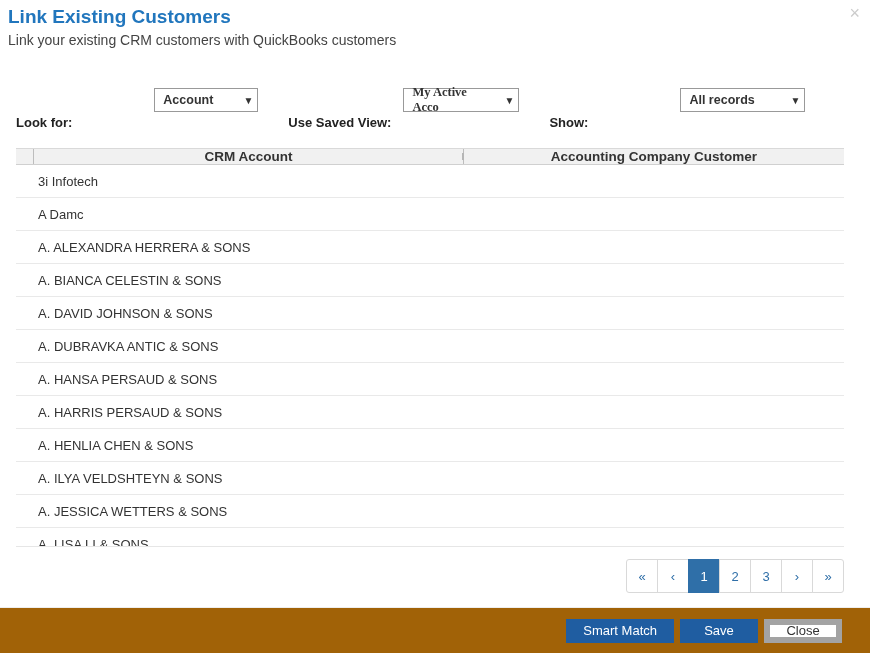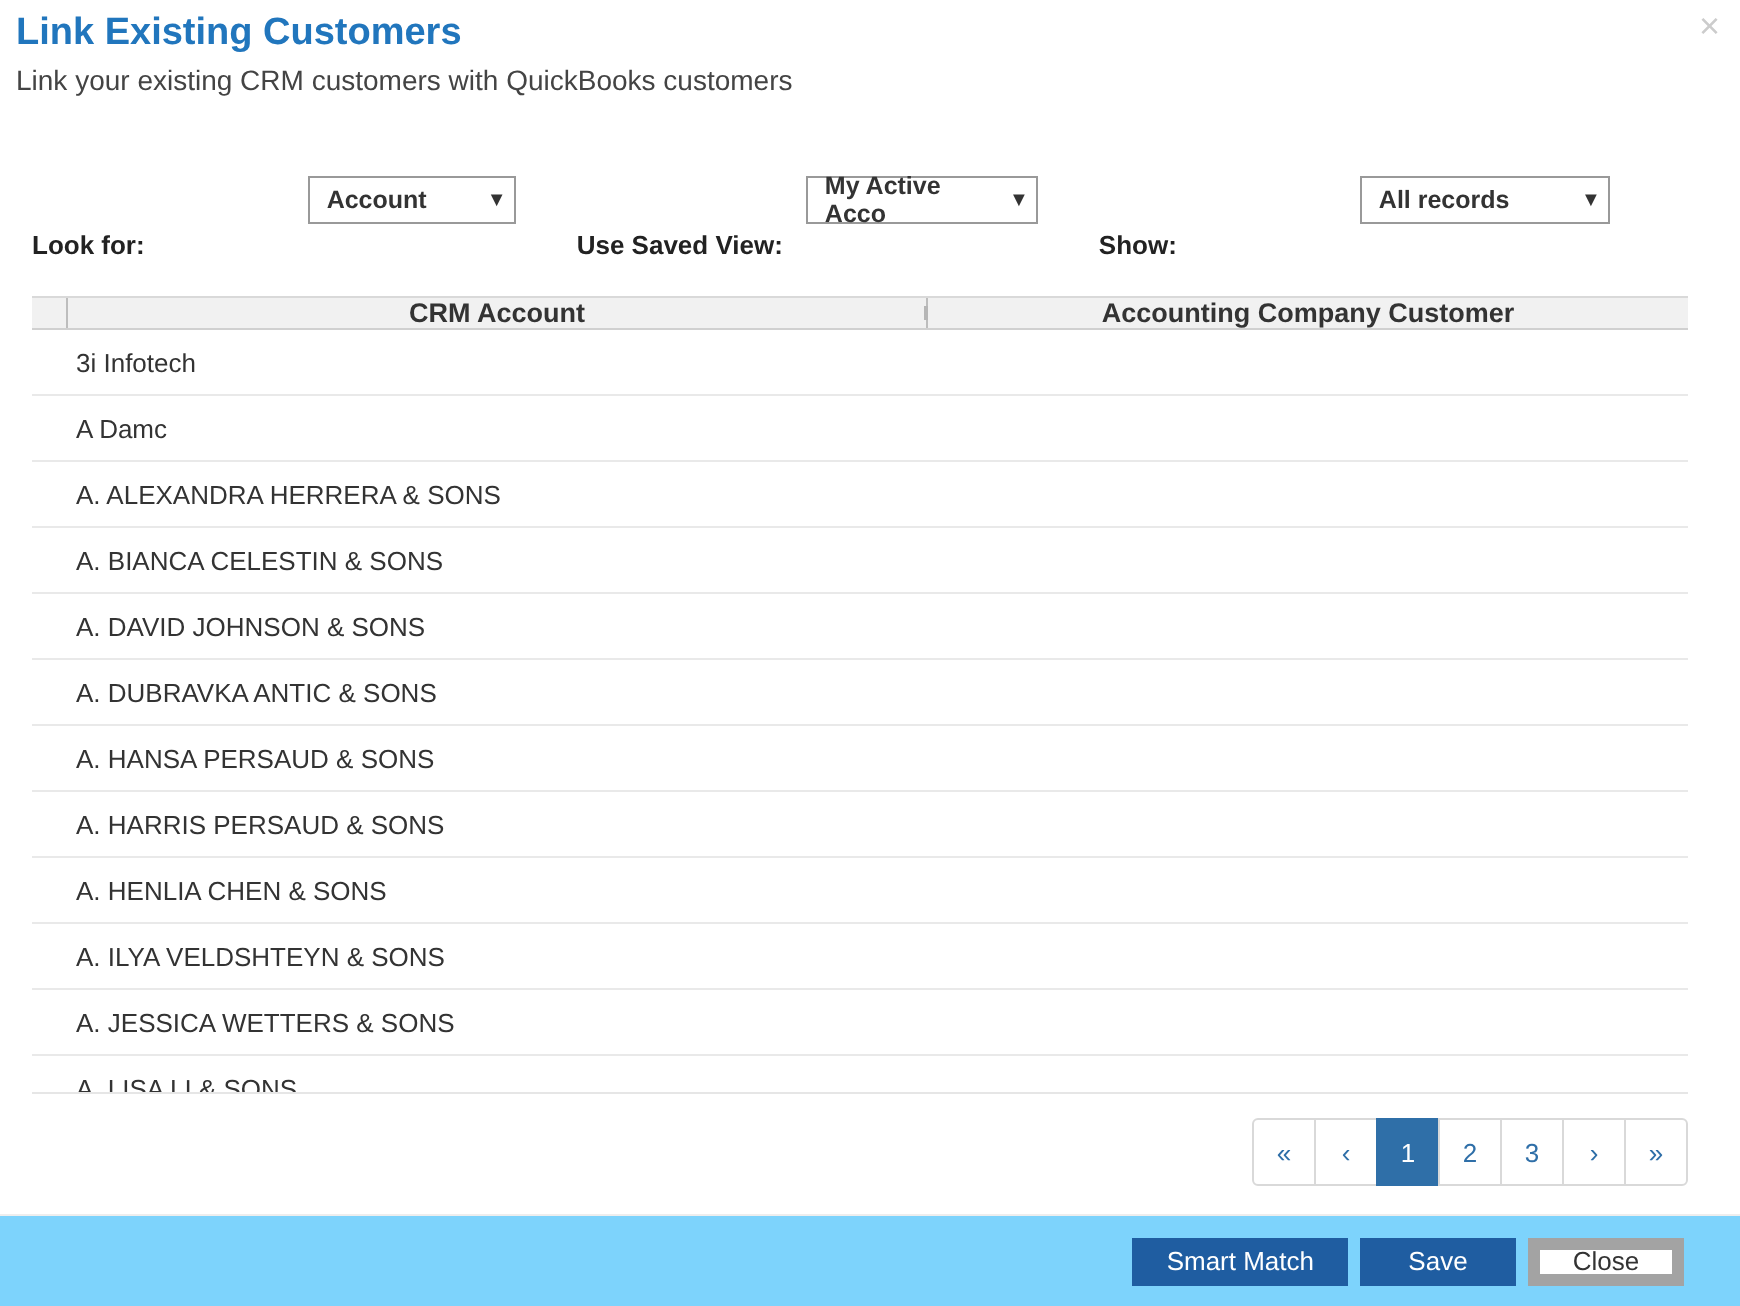--- a/index.html
+++ b/index.html
@@ -53,21 +53,21 @@
     position: relative;
     cursor: pointer;
     min-width: 100px;
     justify-content: space-between;
   }
   .select-box .tri {
     font-size: 10px;
     margin-left: 10px;
   }
   .select-lookfor { width: 104px; margin-left: 70px; }
-  .select-savedview { width: 116px; }
+  .select-savedview { width: 116px; font-family: Liberation Serif, serif; }
   .select-show { width: 125px; margin-left: 80px; }
 
   .results-label {
     font-weight: 700;
     font-size: 13px;
     padding: 0 0 6px 8px;
   }
 
   .table-wrap {
     margin: 0 8px;
@@ -129,21 +129,21 @@
     background: #fff;
   }
   .pager li:first-child { border-radius: 3px 0 0 3px; }
   .pager li:last-child { border-radius: 0 3px 3px 0; }
   .pager li.active { background: #2f6fa8; color: #fff; border-color: #2f6fa8; }
 
   .footer {
     position: absolute;
     left: 0; right: 0; bottom: 0;
     height: 46px;
-    background: #7dd3fc;
+    background: #a16207;
     border-top: 1px solid #eee;
     display: flex; justify-content: flex-end; align-items: center;
     gap: 6px;
     padding-right: 28px;
   }
   .btn {
     height: 24px;
     min-width: 78px;
     padding: 0 16px;
     display: inline-flex; align-items: center; justify-content: center;

